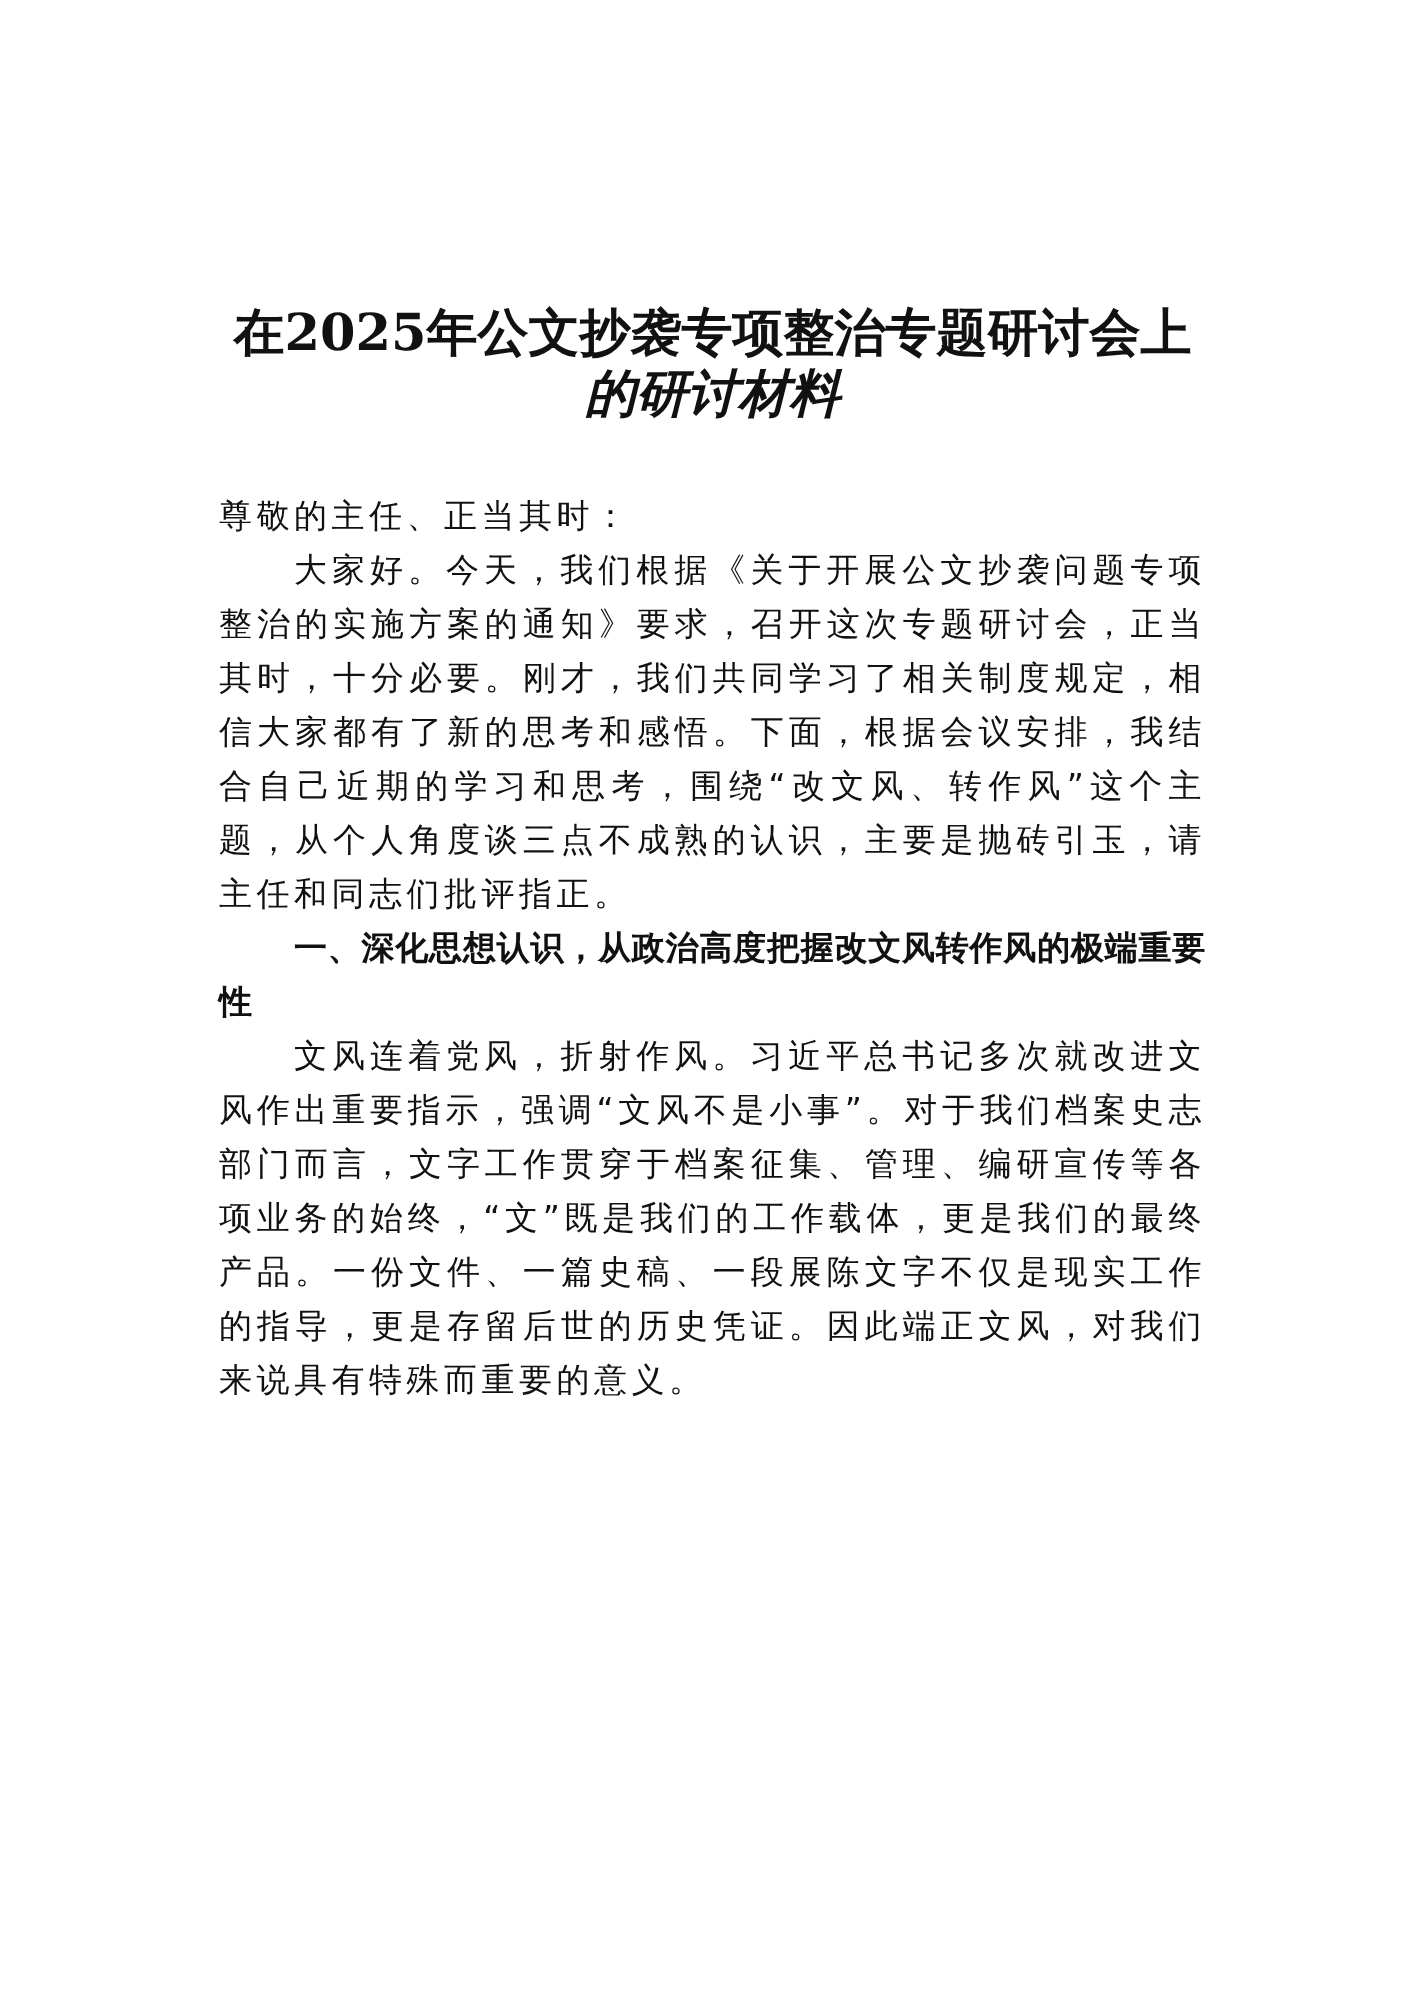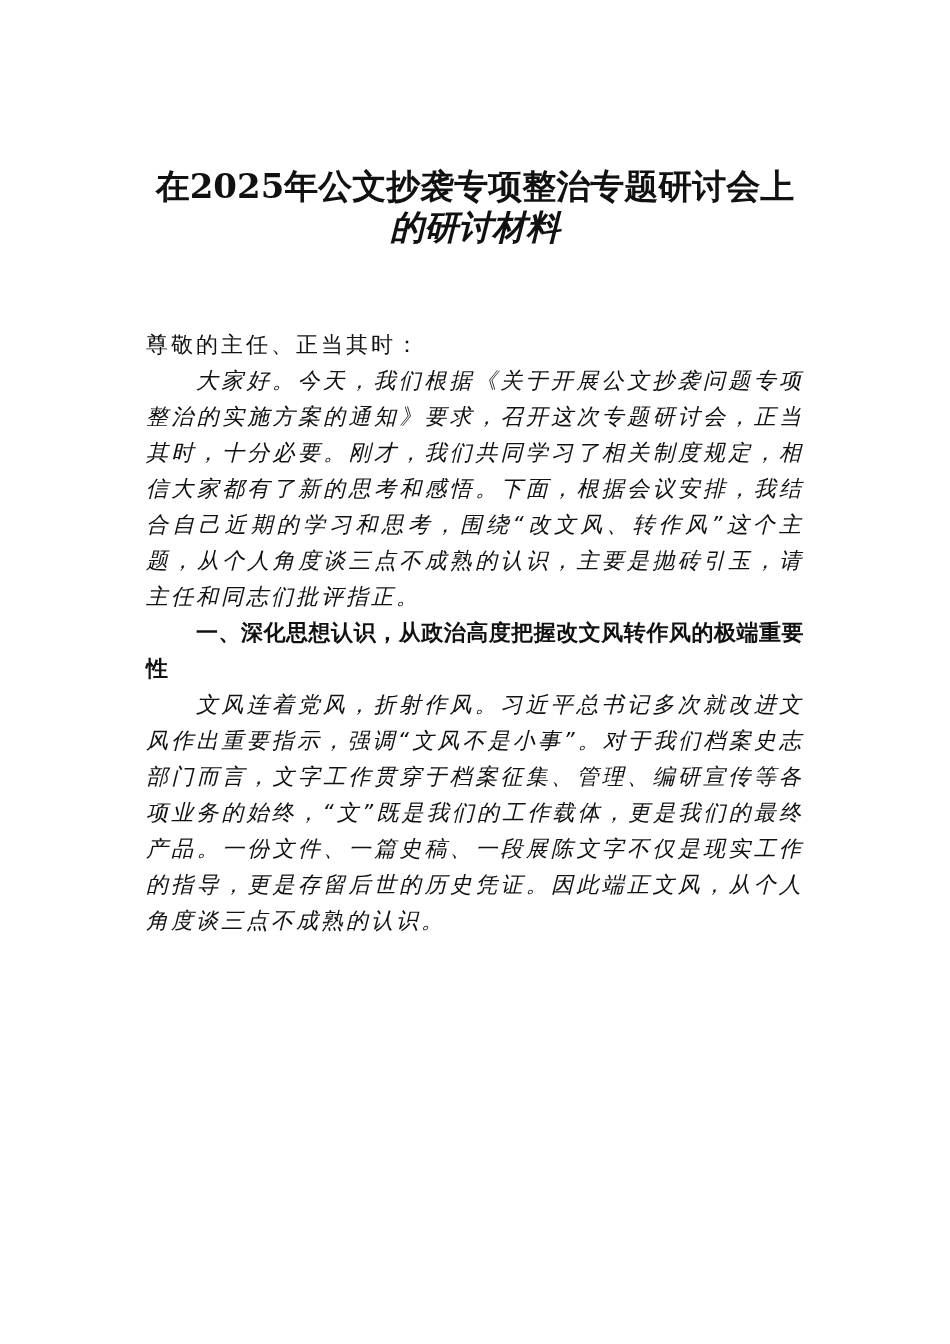--- a/index.html
+++ b/index.html
@@ -1,39 +1,39 @@
 <!DOCTYPE html>
 <html><head>
 <meta charset="utf-8">
 <style>
   html, body { margin: 0; padding: 0; background: #ffffff; }
   body { width: 950px; height: 1344px; position: relative; overflow: hidden; }
   .page { position: absolute; left: 0; top: 0; width: 950px; height: 1344px; background: #fff; }
   .title {
     position: absolute; left: 140px; width: 670px; text-align: center;
     font-family: "DejaVu Serif", "Liberation Serif", serif; font-weight: bold;
-    font-size: 34px; color: #111; line-height: 56px;
+    font-size: 34px; color: #111; line-height: 56px; margin-top: 36px;
   }
   .t1 { top: 158px; letter-spacing: 0px; }
   .t2 { top: 199px; font-style: italic; }
   .body {
     position: absolute; left: 146px; top: 327px; width: 658px;
     font-family: "DejaVu Sans", "Liberation Sans", sans-serif;
     font-size: 22px; line-height: 36px; color: #111;
   }
   .body p { margin: 0; text-align: justify; text-align-last: left; word-break: break-all; letter-spacing: 3px; }
-  .body p.indent { text-indent: 50px; font-style: italic; }
+  .body p.indent { text-indent: 50px; }
   .body p.heading { font-weight: bold; letter-spacing: 0.5px; text-indent: 50px; }
 </style>
 </head>
 <body>
 
 <div class="page">
   <div class="title t1">在2025年公文抄袭专项整治专题研讨会上</div>
   <div class="title t2">的研讨材料</div>
 
   <div class="body">
     <p>尊敬的主任、正当其时：</p>
     <p class="indent">大家好。今天，我们根据《关于开展公文抄袭问题专项整治的实施方案的通知》要求，召开这次专题研讨会，正当其时，十分必要。刚才，我们共同学习了相关制度规定，相信大家都有了新的思考和感悟。下面，根据会议安排，我结合自己近期的学习和思考，围绕“改文风、转作风”这个主题，从个人角度谈三点不成熟的认识，主要是抛砖引玉，请主任和同志们批评指正。</p>
     <p class="heading">一、深化思想认识，从政治高度把握改文风转作风的极端重要性</p>
-    <p class="indent">文风连着党风，折射作风。习近平总书记多次就改进文风作出重要指示，强调“文风不是小事”。对于我们档案史志部门而言，文字工作贯穿于档案征集、管理、编研宣传等各项业务的始终，“文”既是我们的工作载体，更是我们的最终产品。一份文件、一篇史稿、一段展陈文字不仅是现实工作的指导，更是存留后世的历史凭证。因此端正文风，从个人角度谈三点不成熟的认识。</p>
+    <p class="indent">文风连着党风，折射作风。习近平总书记多次就改进文风作出重要指示，强调“文风不是小事”。对于我们档案史志部门而言，文字工作贯穿于档案征集、管理、编研宣传等各项业务的始终，“文”既是我们的工作载体，更是我们的最终产品。一份文件、一篇史稿、一段展陈文字不仅是现实工作的指导，更是存留后世的历史凭证。因此端正文风，对我们来说具有特殊而重要的意义。</p>
   </div>
 </div>
 
 </body></html>

